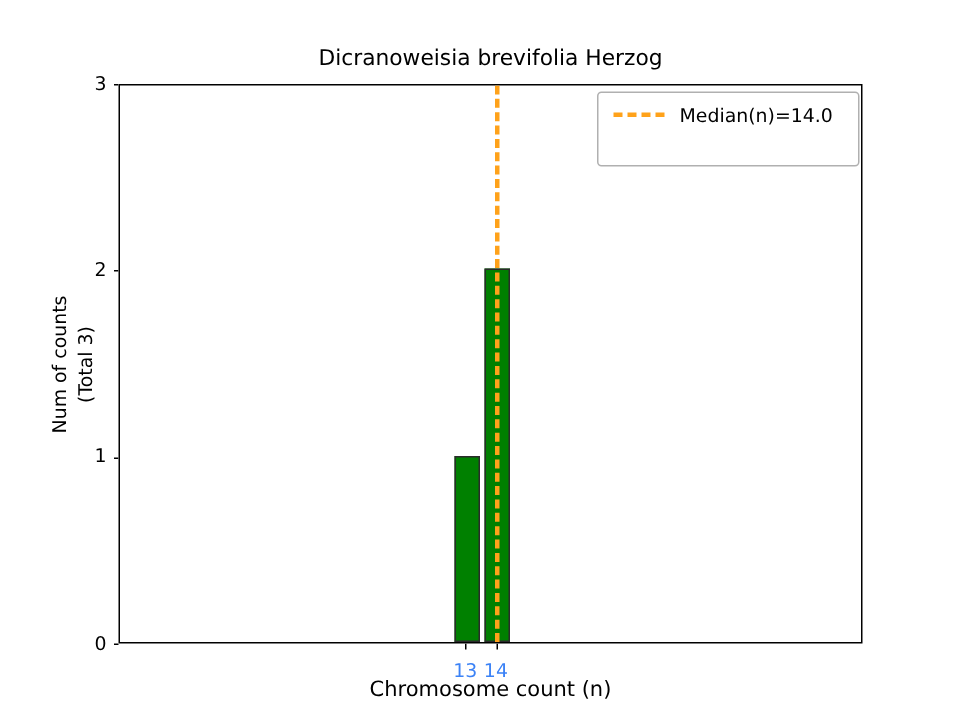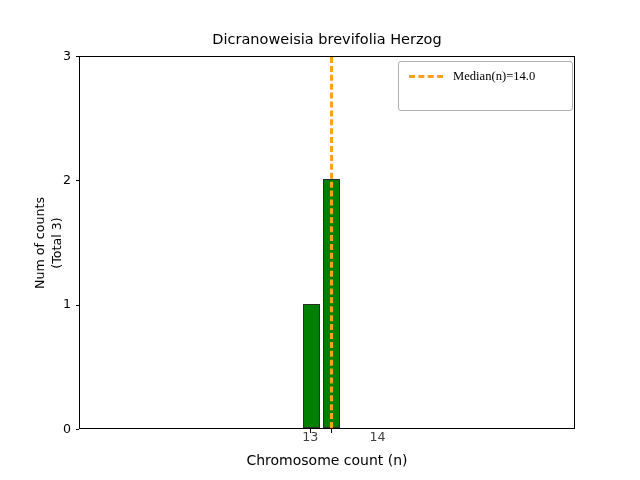--- a/index.html
+++ b/index.html
@@ -96,24 +96,24 @@
   
   .xtick-mark {
     position: absolute;
     top: 429px;
     height: 3.5px;
     width: 0;
     border-left: 1.15px solid #000000;
   }
   .xtick-label {
     position: absolute;
-    top: 430px;
+    top: 440px;
     font-size: 12.6px;
     line-height: 14px;
-    color: #404040;
+    color: #3b82f6;
     white-space: nowrap;
     text-align: center;
   }
 
   
   #xlabel {
     position: absolute;
     left: 79px;
     top: 453px;
     width: 496px;
@@ -175,21 +175,20 @@
     left: 2px;
     top: 7px;
     width: 34px;
     height: 0;
     border-top: 3px dashed #ffa21a;
   }
   #legend-texts {
     display: flex;
     flex-direction: row;
     align-items: center;
-    font-family: Liberation Serif, serif;
   }
   .legend-text {
     font-size: 12.6px;
     line-height: 17px;
     color: #000000;
     white-space: nowrap;
   }
 </style>
 </head>
 <body>
@@ -207,21 +206,21 @@
   <div class="ytick-mark" style="top:180.3px;"></div>
   <div class="ytick-label" style="top:174px;">2</div>
 
   <div class="ytick-mark" style="top:56px;"></div>
   <div class="ytick-label" style="top:49.7px;">3</div>
 
   <div class="xtick-mark" style="left:310.2px;"></div>
   <div class="xtick-label" style="left:295.2px; width:30px;">13</div>
 
   <div class="xtick-mark" style="left:330.6px;"></div>
-  <div class="xtick-label" style="left:315.6px; width:30px;margin-left:47px;">14</div>
+  <div class="xtick-label" style="left:315.6px; width:30px;">14</div>
 
   <div id="plot-area">
     <div id="plot-inner">
 
       <div class="bar" style="left:222.5px; width:17.3px; height:124.4px;"></div>
 
       <div class="bar" style="left:242.9px; width:17.3px; height:248.7px;"></div>
 
       <div id="median-line" style="left:250.1px;"></div>
 

